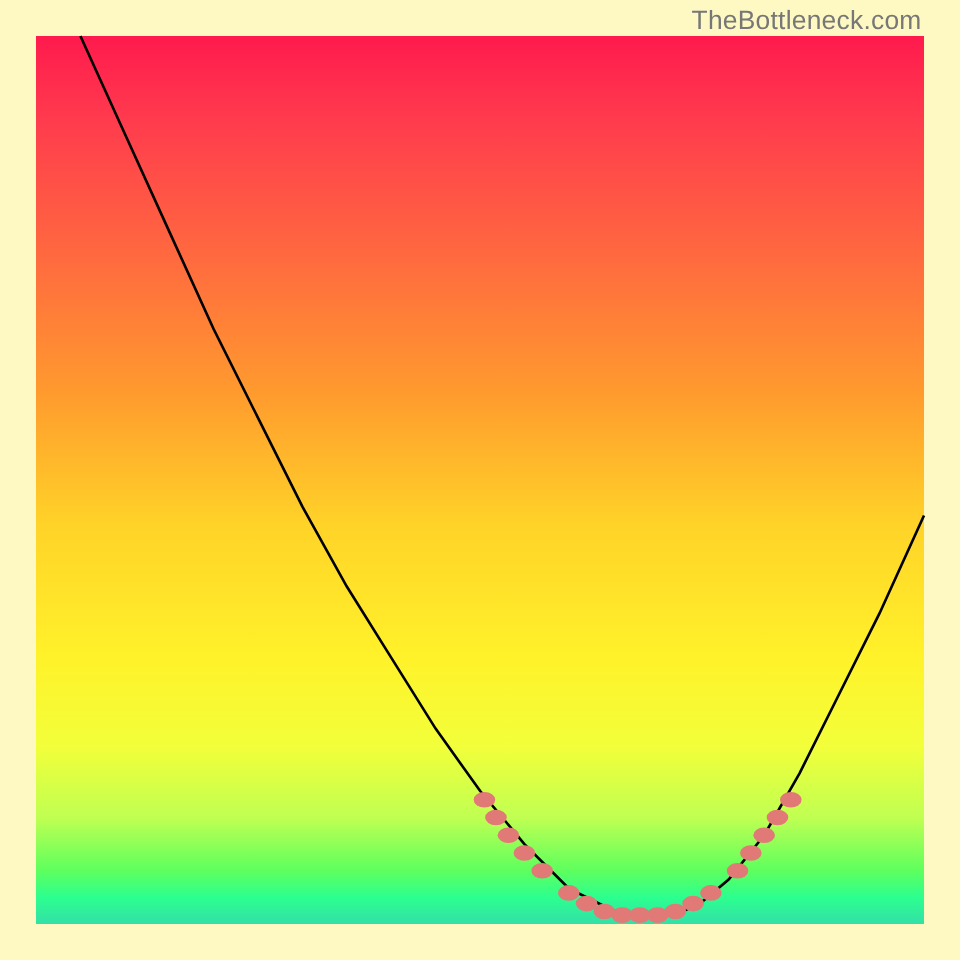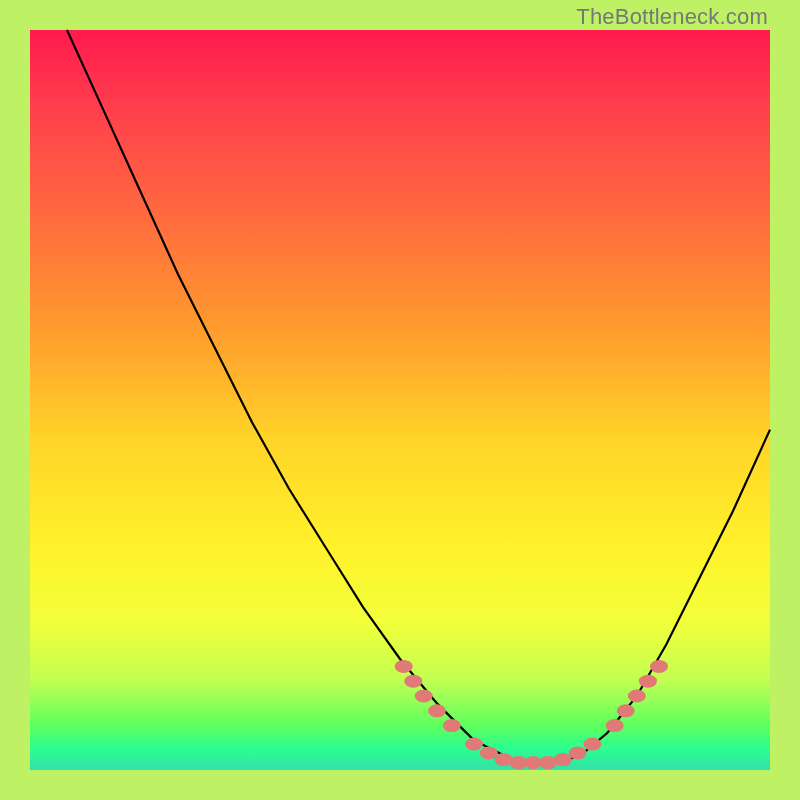--- a/index.html
+++ b/index.html
@@ -8,21 +8,21 @@
     width: 800px;
     height: 800px;
     overflow: hidden;
     background: #000;
     font-family: Arial, Helvetica, sans-serif;
   }
   .frame {
     position: relative;
     width: 800px;
     height: 800px;
-    background: #bef264;
+    background: #fef9c3;
   }
   .plot {
     position: absolute;
     left: 30px;
     top: 30px;
     width: 740px;
     height: 740px;
     
     background: linear-gradient(to bottom,
       #ff1a4d 0%,

